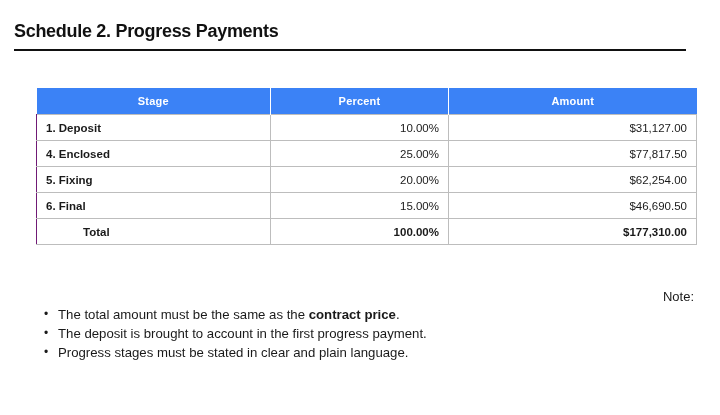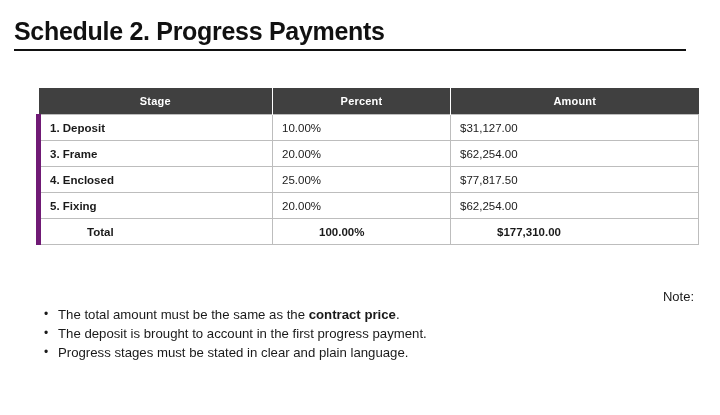--- a/index.html
+++ b/index.html
@@ -23,21 +23,21 @@
     padding: 0;
   }
   
   .title-wrap {
     position: absolute;
     left: 14px;
     top: 16px;
     width: 686px;
   }
   .doc-title {
-    font-size: 25px;
+    font-size: 18px;
     font-weight: bold;
     letter-spacing: -0.3px;
     line-height: 30px;
     margin: 0;
     color: #111111;
     white-space: nowrap;
   }
   .title-rule {
     margin-top: 3px;
     border-bottom: 2px solid #111111;
@@ -54,21 +54,21 @@
     border-collapse: collapse;
     width: 660px;
     table-layout: fixed;
     font-size: 11.5px;
   }
   table.schedule col.c-stage  { width: 234px; }
   table.schedule col.c-pct    { width: 178px; }
   table.schedule col.c-amt    { width: 248px; }
 
   table.schedule thead th {
-    background: #404040;
+    background: #3b82f6;
     color: #ffffff;
     font-size: 11px;
     font-weight: bold;
     text-align: center;
     padding: 7px 8px 7px 8px;
     border-right: 1px solid #ffffff;
     letter-spacing: 0.2px;
   }
   table.schedule thead th:last-child { border-right: none; }
 
@@ -76,24 +76,24 @@
     border: 1px solid #bdbdbd;
     padding: 5px 9px 5px 9px;
     height: 15px;
     font-size: 11.5px;
     color: #1a1a1a;
     background: #ffffff;
   }
   table.schedule tbody td.stage {
     font-weight: bold;
     text-align: left;
-    border-left: 5px solid #701a75;
+    border-left: 1px solid #701a75;
   }
   table.schedule tbody td.num {
-    text-align: left;
+    text-align: right;
   }
   table.schedule tbody tr.total td {
     font-weight: bold;
     border-top: 1px solid #9e9e9e;
     padding-left: 46px;
   }
   table.schedule tbody tr.total td.stage { font-weight: bold; }
 
   
   .notes {
@@ -182,33 +182,33 @@
           <th>Amount</th>
         </tr>
       </thead>
       <tbody>
         <tr>
           <td class="stage">1. Deposit</td>
           <td class="num">10.00%</td>
           <td class="num">$31,127.00</td>
         </tr>
         <tr>
-          <td class="stage">3. Frame</td>
-          <td class="num">20.00%</td>
-          <td class="num">$62,254.00</td>
-        </tr>
-        <tr>
           <td class="stage">4. Enclosed</td>
           <td class="num">25.00%</td>
           <td class="num">$77,817.50</td>
         </tr>
         <tr>
           <td class="stage">5. Fixing</td>
           <td class="num">20.00%</td>
           <td class="num">$62,254.00</td>
+        </tr>
+        <tr>
+          <td class="stage">6. Final</td>
+          <td class="num">15.00%</td>
+          <td class="num">$46,690.50</td>
         </tr>
         <tr class="total">
           <td class="stage">Total</td>
           <td class="num">100.00%</td>
           <td class="num">$177,310.00</td>
         </tr>
       </tbody>
     </table>
   </div>
 

